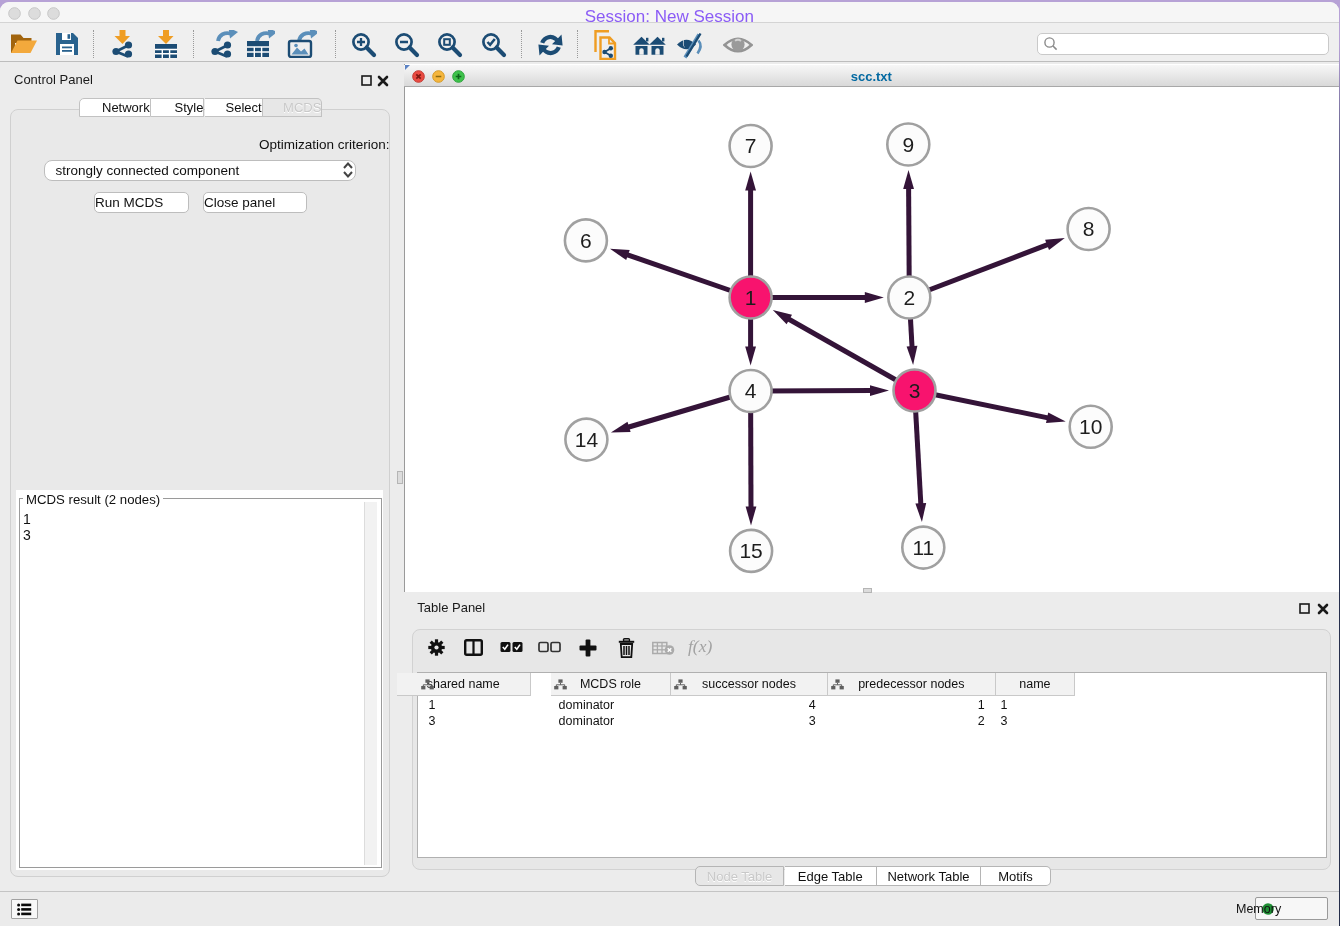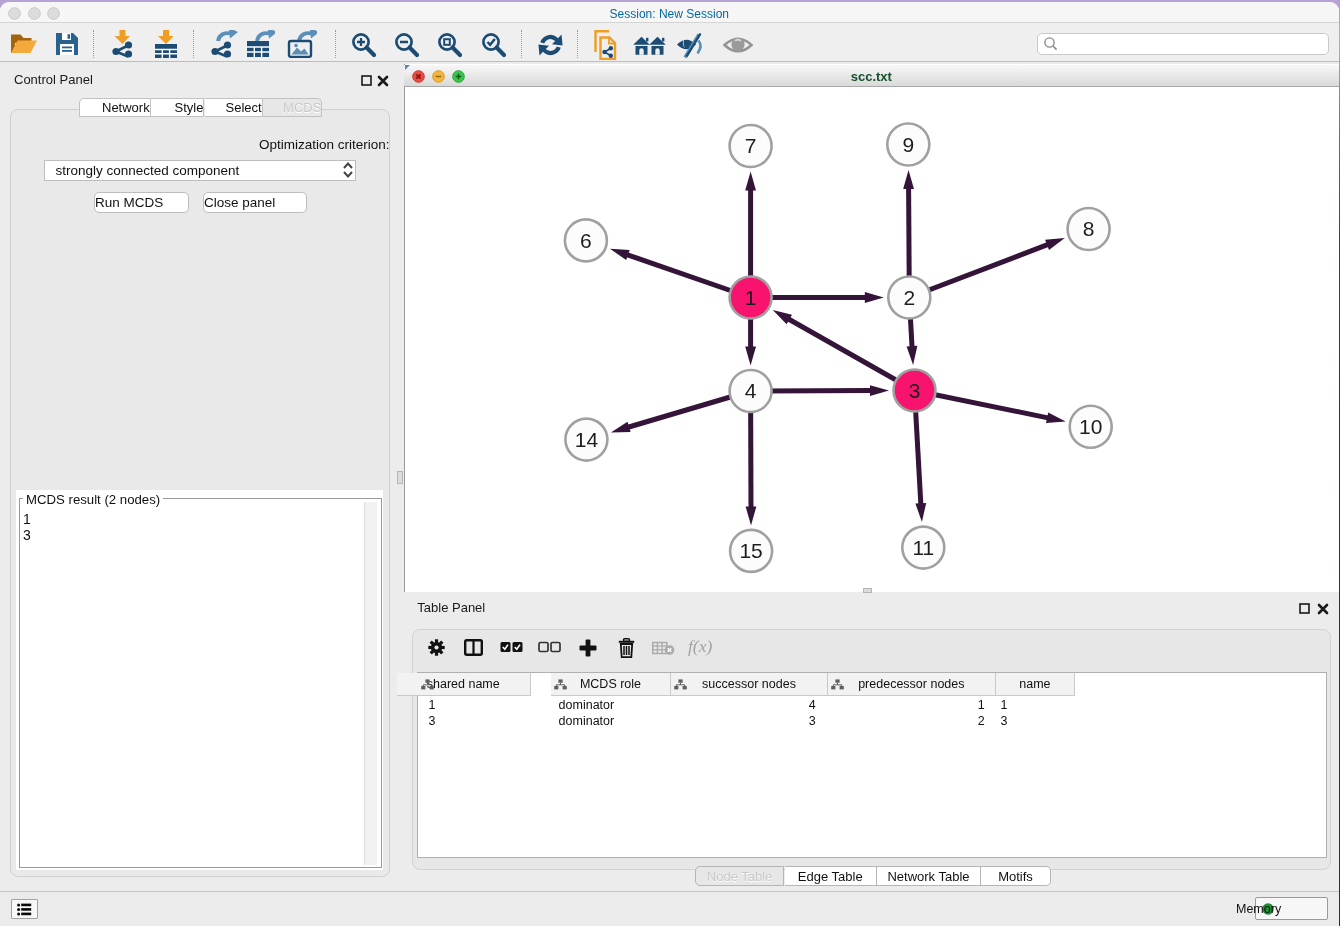--- a/index.html
+++ b/index.html
@@ -19,21 +19,21 @@
 <div class="abs" style="left:0;top:0.0px;width:100%;height:20.7px;background:#f6f6f6;border-bottom:1px solid #d4d4d4"></div>
 <svg class="abs" style="left:8.0px;top:4.7px" width="13" height="13" viewBox="-6.5 -6.5 13 13">
       <circle r="5.8" fill="#dcdcdc" stroke="#c6c6c6" stroke-width="1"></circle>
     </svg>
     <svg class="abs" style="left:27.5px;top:4.7px" width="13" height="13" viewBox="-6.5 -6.5 13 13">
       <circle r="5.8" fill="#dcdcdc" stroke="#c6c6c6" stroke-width="1"></circle>
     </svg>
     <svg class="abs" style="left:47.0px;top:4.7px" width="13" height="13" viewBox="-6.5 -6.5 13 13">
       <circle r="5.8" fill="#dcdcdc" stroke="#c6c6c6" stroke-width="1"></circle>
     </svg>
-<div class="abs" style="left:0;top:4.5px;width:100%;text-align:center;font-size:12px;color:#0369a1">Session: New Session</div>
+<div class="abs" style="left:0;top:4.5px;width:100%;text-align:center;font-size:17px;color:#8b5cf6">Session: New Session</div>
 <div class="abs" style="left:0;top:20.7px;width:100%;height:39.8px;background:#efefef;border-bottom:1px solid #bdbdbd"></div>
 <svg class="abs" style="left:9px;top:30.0px" width="28" height="24" viewBox="0 0 28 24">
       <path d="M2 2.5 h9.5 l3 3.5 h8 v5 H2 z" fill="#a2650e"></path>
       <path d="M2 2.5 v18.5 h4 v-10 h-2 z" fill="#a2650e"></path>
       <path d="M2 21 L8.5 8.5 H28 L21.5 21 z" fill="#f3a93c"></path>
     </svg>
     <svg class="abs" style="left:54px;top:29.0px" width="26" height="26" viewBox="0 0 26 26">
       <path d="M2 2 h17 l5 5 v17 H2 z" fill="#29628e"></path>
       <rect x="8" y="2" width="9" height="7" fill="#fff"></rect>
       <rect x="13.5" y="3.2" width="2.6" height="4.6" fill="#29628e"></rect>
@@ -169,21 +169,21 @@
     </svg>
 <svg class="abs" style="left:377px;top:73.0px" width="12" height="12" viewBox="0 0 12 12">
       <path d="M2 2 L10 10 M2 10 L10 2" stroke="#1a1a1a" stroke-width="2.6" stroke-linecap="round"></path>
     </svg>
 <div class="abs" style="left:9.5px;top:106.5px;width:380px;height:768px;background:#e9e9e9;border:1px solid #d0d0d0;border-radius:8px"></div>
 <div class="tab" style="left:79.4px;top:95.8px;width:71.3px;border-radius:5px 0 0 0">Network</div>
 <div class="tab" style="left:150.7px;top:95.8px;width:53.8px;border-left:none">Style</div>
 <div class="tab" style="left:204.5px;top:95.8px;width:58.2px;border-left:none">Select</div>
 <div class="tab seltab" style="left:262.7px;top:95.8px;width:59.7px;border-left:none;border-radius:0 5px 0 0">MCDS</div>
 <div class="abs" style="left:9.5px;top:135.0px;width:380px;text-align:right;font-size:13.5px;color:#111">Optimization criterion:</div>
-<div class="abs" style="left:43.5px;top:157.5px;width:312px;height:21px;background:#fff;border:1px solid #bdbdbd;border-radius:0;font-size:13.5px;color:#111;line-height:19px;padding-left:11px">strongly connected component</div>
+<div class="abs" style="left:43.5px;top:157.5px;width:312px;height:21px;background:#fff;border:1px solid #bdbdbd;border-radius:8px;font-size:13.5px;color:#111;line-height:19px;padding-left:11px">strongly connected component</div>
 <svg class="abs" style="left:341px;top:160.0px" width="14" height="16" viewBox="0 0 14 16">
       <path d="M3 6 L7 1.5 L11 6 M3 10 L7 14.5 L11 10" fill="none" stroke="#444" stroke-width="2"></path>
     </svg>
 <div class="btn" style="left:94px;top:190.0px;width:95px">Run MCDS</div>
 <div class="btn" style="left:203px;top:190.0px;width:104px">Close panel</div>
 <div class="abs" style="left:16.4px;top:487.9px;width:366.6px;height:380px;background:#fff"></div>
 <div class="abs" style="left:18.5px;top:496.0px;width:363.5px;height:370px;border:1px solid #9a9a9a"></div>
 <div class="abs" style="left:23px;top:489.5px;background:#fff;font-size:13.2px;padding:0 3px;color:#111">MCDS result (2 nodes)</div>
 <div class="abs" style="left:23px;top:508.5px;font-size:14px;color:#111;line-height:16.4px">1<br>3</div>
 <div class="abs" style="left:364px;top:499.5px;width:13px;height:363px;background:#f2f2f2;border-left:1px solid #dcdcdc"></div>
@@ -197,21 +197,21 @@
       <path d="M-2.2 -2.2 L2.2 2.2 M-2.2 2.2 L2.2 -2.2" stroke="#801812" stroke-width="1.7"></path>
     </svg>
     <svg class="abs" style="left:432.4px;top:67.5px" width="13" height="13" viewBox="-6.5 -6.5 13 13">
       <circle r="5.8" fill="#f5b63d" stroke="#d59a27" stroke-width="1"></circle>
       <line x1="-2.8" y1="0" x2="2.8" y2="0" stroke="#8d6a10" stroke-width="1.7"></line>
     </svg>
     <svg class="abs" style="left:452.1px;top:67.5px" width="13" height="13" viewBox="-6.5 -6.5 13 13">
       <circle r="5.8" fill="#3ec24b" stroke="#2da23c" stroke-width="1"></circle>
       <path d="M-2.8 0 H2.8 M0 -2.8 V2.8" stroke="#0e641b" stroke-width="1.7"></path>
     </svg>
-<div class="abs" style="left:404px;top:67.0px;width:934.6px;text-align:center;font-size:13px;font-weight:bold;color:#14532d">scc.txt</div>
+<div class="abs" style="left:404px;top:67.0px;width:934.6px;text-align:center;font-size:13px;font-weight:bold;color:#0369a1">scc.txt</div>
 <svg class="abs" style="left:405px;top:85.0px" width="933" height="505" viewBox="405 87 933 505" font-family="Liberation Sans,sans-serif">
       <line x1="750.6" y1="297.5" x2="750.6" y2="188.5" stroke="#341438" stroke-width="5.0"></line>
       <polygon points="750.6,171.5 756.0,190.5 745.2,190.5" fill="#341438"></polygon>
 <line x1="750.6" y1="297.5" x2="626.1" y2="254.3" stroke="#341438" stroke-width="5.0"></line>
       <polygon points="610.0,248.8 629.7,249.9 626.2,260.1" fill="#341438"></polygon>
 <line x1="750.6" y1="297.5" x2="866.8" y2="297.5" stroke="#341438" stroke-width="5.0"></line>
       <polygon points="883.8,297.5 864.8,302.9 864.8,292.1" fill="#341438"></polygon>
 <line x1="750.6" y1="297.5" x2="750.6" y2="348.5" stroke="#341438" stroke-width="5.0"></line>
       <polygon points="750.6,365.5 745.2,346.5 756.0,346.5" fill="#341438"></polygon>
 <line x1="909.3" y1="297.5" x2="908.6" y2="187.0" stroke="#341438" stroke-width="5.0"></line>

